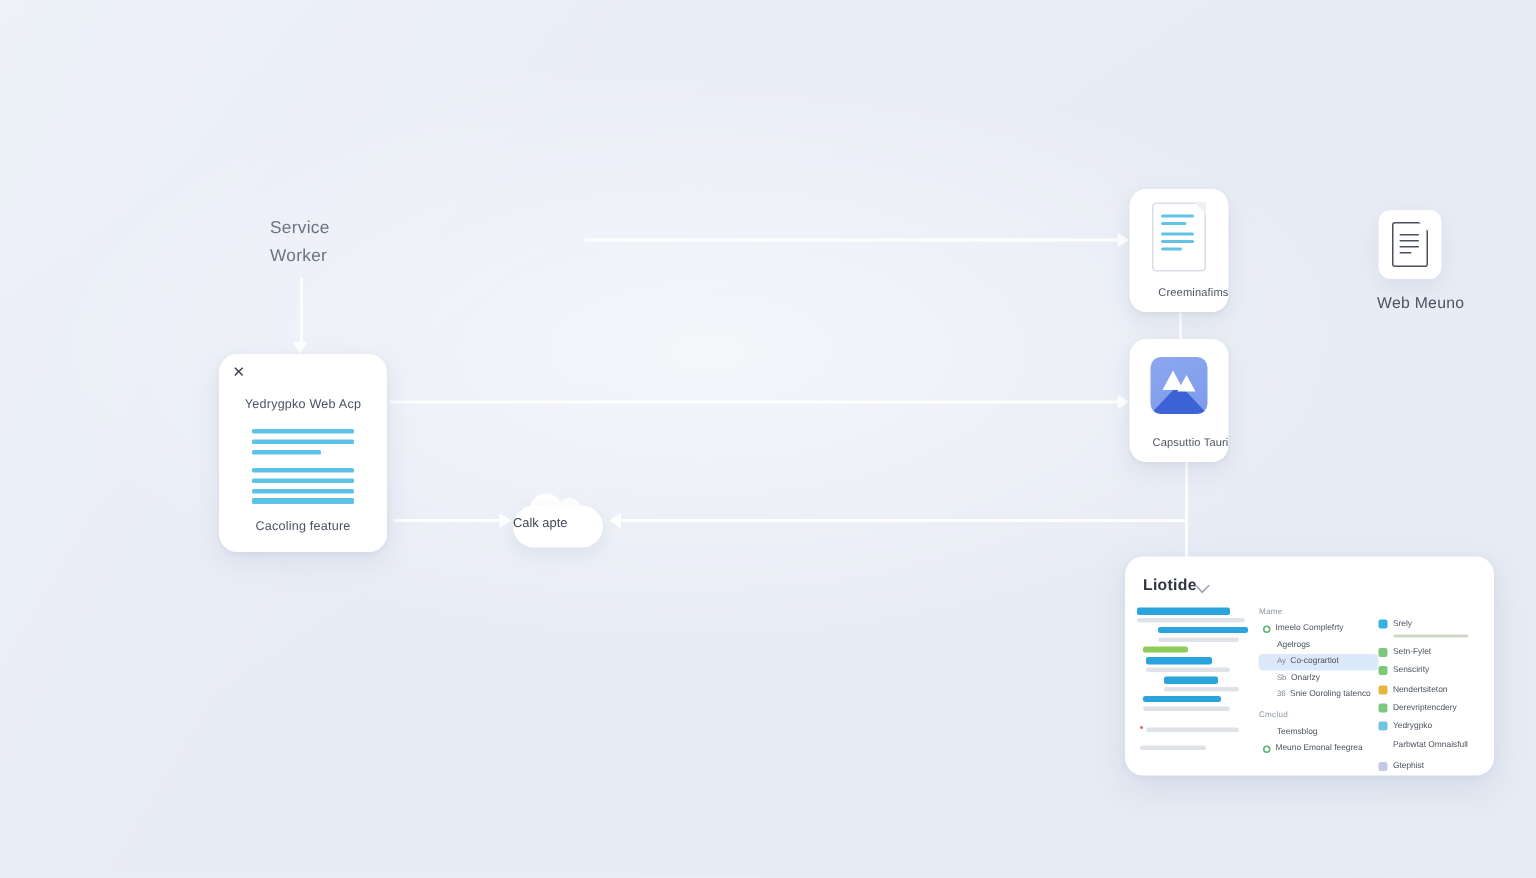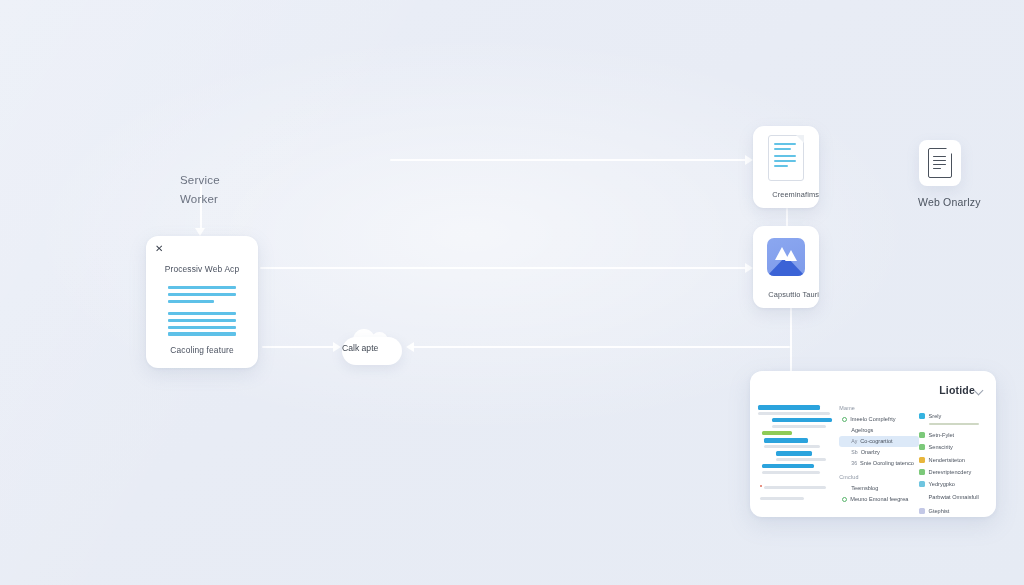--- a/index.html
+++ b/index.html
@@ -276,21 +276,21 @@
     width: 246px; height: 146px;
     background: #fff;
     border-radius: 12px;
     box-shadow: 0 8px 22px rgba(120,135,170,0.17), 0 1px 4px rgba(120,135,170,0.10);
     z-index: 4;
     overflow: hidden;
   }
   .panel-head {
     position: absolute;
     left: 12px; right: 12px; top: 13px;
-    display: flex; align-items: center; justify-content: flex-end;
+    display: flex; align-items: center; justify-content: flex-start;
   }
   .panel-title {
     font-size: 10.5px;
     color: #2f3540;
     font-weight: bold;
     letter-spacing: .2px;
   }
   .chev {
     width: 9px; height: 9px;
     position: relative;
@@ -408,26 +408,26 @@
   <div class="conn h" style="left:412px; top:346px; width:378px;"></div>
   <div class="arrowhead left" style="left:406px; top:342px;"></div>
 
   <div class="conn v" style="left:786px; top:208px; height:20px;"></div>
   <div class="arrowhead down" style="left:781px; top:226px;"></div>
 
   <div class="conn v" style="left:790px; top:302px; height:46px;"></div>
 
   <div class="conn v" style="left:790px; top:346px; height:26px;"></div>
 
-  <div class="free-label" style="left:180px; top:143px;margin-top:28px;">Service
+  <div class="free-label" style="left:180px; top:143px;">Service
 Worker</div>
 
   <div class="pwa-card">
     <div class="pwa-close">✕</div>
-    <div class="pwa-title">Processiv Web Acp</div>
+    <div class="pwa-title">Yedrygpko Web Acp</div>
 
     <div class="bar-group g1">
       <div class="bar"></div>
       <div class="bar"></div>
       <div class="bar short"></div>
     </div>
     <div class="bar-group g2">
       <div class="bar"></div>
       <div class="bar"></div>
       <div class="bar"></div>
@@ -472,21 +472,21 @@
   <div class="tile" style="left:918px; top:140px; width:44px;">
     <div class="box">
       <div class="doc-line-glyph">
         <div class="fold"></div>
         <div class="ln" style="top:7px;  width:13px;"></div>
         <div class="ln" style="top:11px; width:13px;"></div>
         <div class="ln" style="top:15px; width:13px;"></div>
         <div class="ln" style="top:19px; width:8px;"></div>
       </div>
     </div>
-    <div class="cap">Web Onarlzy</div>
+    <div class="cap">Web Meuno</div>
   </div>
 
   <div class="panel">
     <div class="panel-head">
       <div class="panel-title">Liotide</div>
       <div class="chev"></div>
     </div>
 
     <div class="panel-cols">
 

